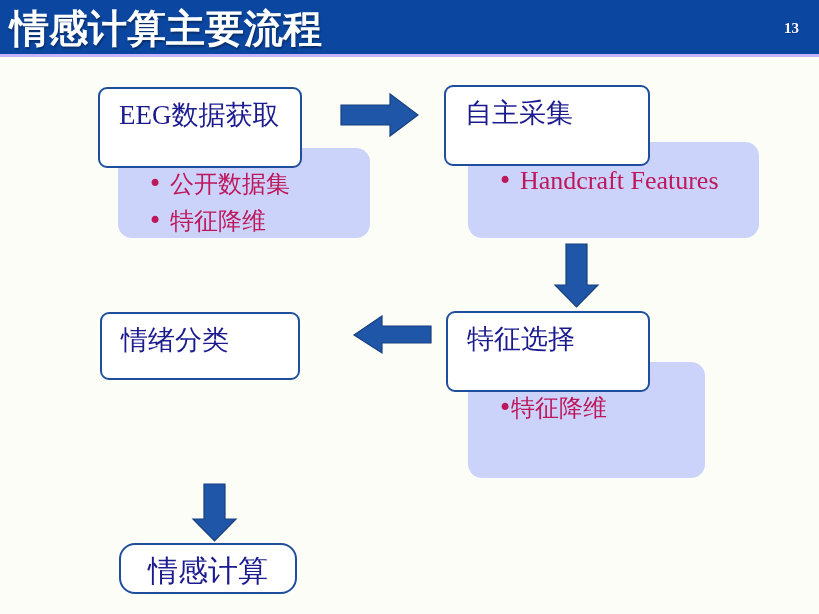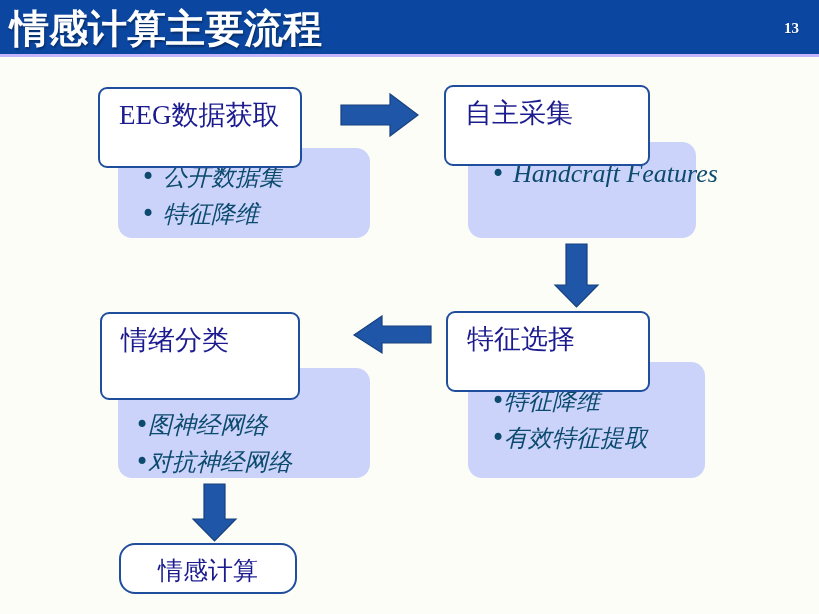--- a/index.html
+++ b/index.html
@@ -84,25 +84,24 @@
 
   .detail-box {
     position: absolute;
     background: #ccd3fa;
     border-radius: 14px;
     box-sizing: border-box;
     z-index: 2;
   }
   .detail-list {
     list-style: none;
-    margin: 1px;
+    margin: 8px;
     padding: 0;
     position: absolute;
-    color: #0c4a6e;
-    font-style: italic;
+    color: #be185d;
   }
   .detail-list li {
     white-space: nowrap;
     font-family: "DejaVu Sans", sans-serif;
     font-size: 24px;
     line-height: 37px;
     display: block;
   }
   .detail-list li .bullet {
     display: inline-block;
@@ -126,21 +125,21 @@
     border-radius: 16px;
     box-sizing: border-box;
     z-index: 3;
   }
   .pill-box .box-title {
     position: absolute;
     left: 0; right: 0;
     top: 9px;
     text-align: center;
     font-family: "DejaVu Sans", sans-serif;
-    font-size: 25px;
+    font-size: 30px;
     line-height: 34px;
     color: #1b1b8f;
     white-space: nowrap;
   }
 
   
   .arrow {
     position: absolute;
     z-index: 4;
   }
@@ -163,59 +162,43 @@
       </li>
       <li>
         <span class="bullet">•</span><span class="txt">特征降维</span>
       </li>
     </ul>
   </div>
   <div class="title-box" style="left:98px; top:87px; width:204px; height:81px;">
     <div class="box-title">EEG数据获取</div>
   </div>
 
-  <div class="detail-box" style="left:468px; top:142px; width:228px; height:96px;padding-left:43px;">
+  <div class="detail-box" style="left:468px; top:142px; width:291px; height:96px;padding-left:43px;">
     <ul class="detail-list spaced" style="left:22px; top:12px;">
       <li class="serif-item">
         <span class="bullet">•</span><span class="txt">Handcraft Features</span>
       </li>
     </ul>
   </div>
   <div class="title-box cjk-title" style="left:444px; top:85px; width:206px; height:81px;">
     <div class="box-title">自主采集</div>
   </div>
 
   <div class="detail-box" style="left:468px; top:362px; width:237px; height:116px;">
     <ul class="detail-list tight" style="left:22px; top:20px;">
       <li>
         <span class="bullet">•</span><span class="txt">特征降维</span>
       </li>
-      <li>
-        <span class="bullet">•</span><span class="txt">有效特征提取</span>
-      </li>
     </ul>
   </div>
   <div class="title-box cjk-title" style="left:446px; top:311px; width:204px; height:81px;">
     <div class="box-title">特征选择</div>
   </div>
 
-  <div class="detail-box" style="left:118px; top:368px; width:252px; height:110px;">
-    <ul class="detail-list tight" style="left:16px; top:0px;">
-      <li class="serif-item">
-        <span class="bullet">•</span><span class="txt">SVM、KNN</span>
-      </li>
-      <li>
-        <span class="bullet">•</span><span class="txt">图神经网络</span>
-      </li>
-      <li>
-        <span class="bullet">•</span><span class="txt">对抗神经网络</span>
-      </li>
-    </ul>
-  </div>
-  <div class="title-box cjk-title" style="left:100px; top:312px; width:200px; height:88px;">
+  <div class="title-box cjk-title" style="left:100px; top:312px; width:200px; height:68px;">
     <div class="box-title">情绪分类</div>
   </div>
 
   <div class="pill-box" style="left:119px; top:543px; width:178px; height:51px;">
     <div class="box-title">情感计算</div>
   </div>
 
   <div class="arrow" style="left:340px; top:92px;">
     <svg width="80" height="46" viewBox="0 0 80 46">
       <polygon points="1,13 50,13 50,2 78,23 50,44 50,33 1,33" fill="#1f56a8" stroke="#16407e" stroke-width="1.2" stroke-linejoin="miter"></polygon>

